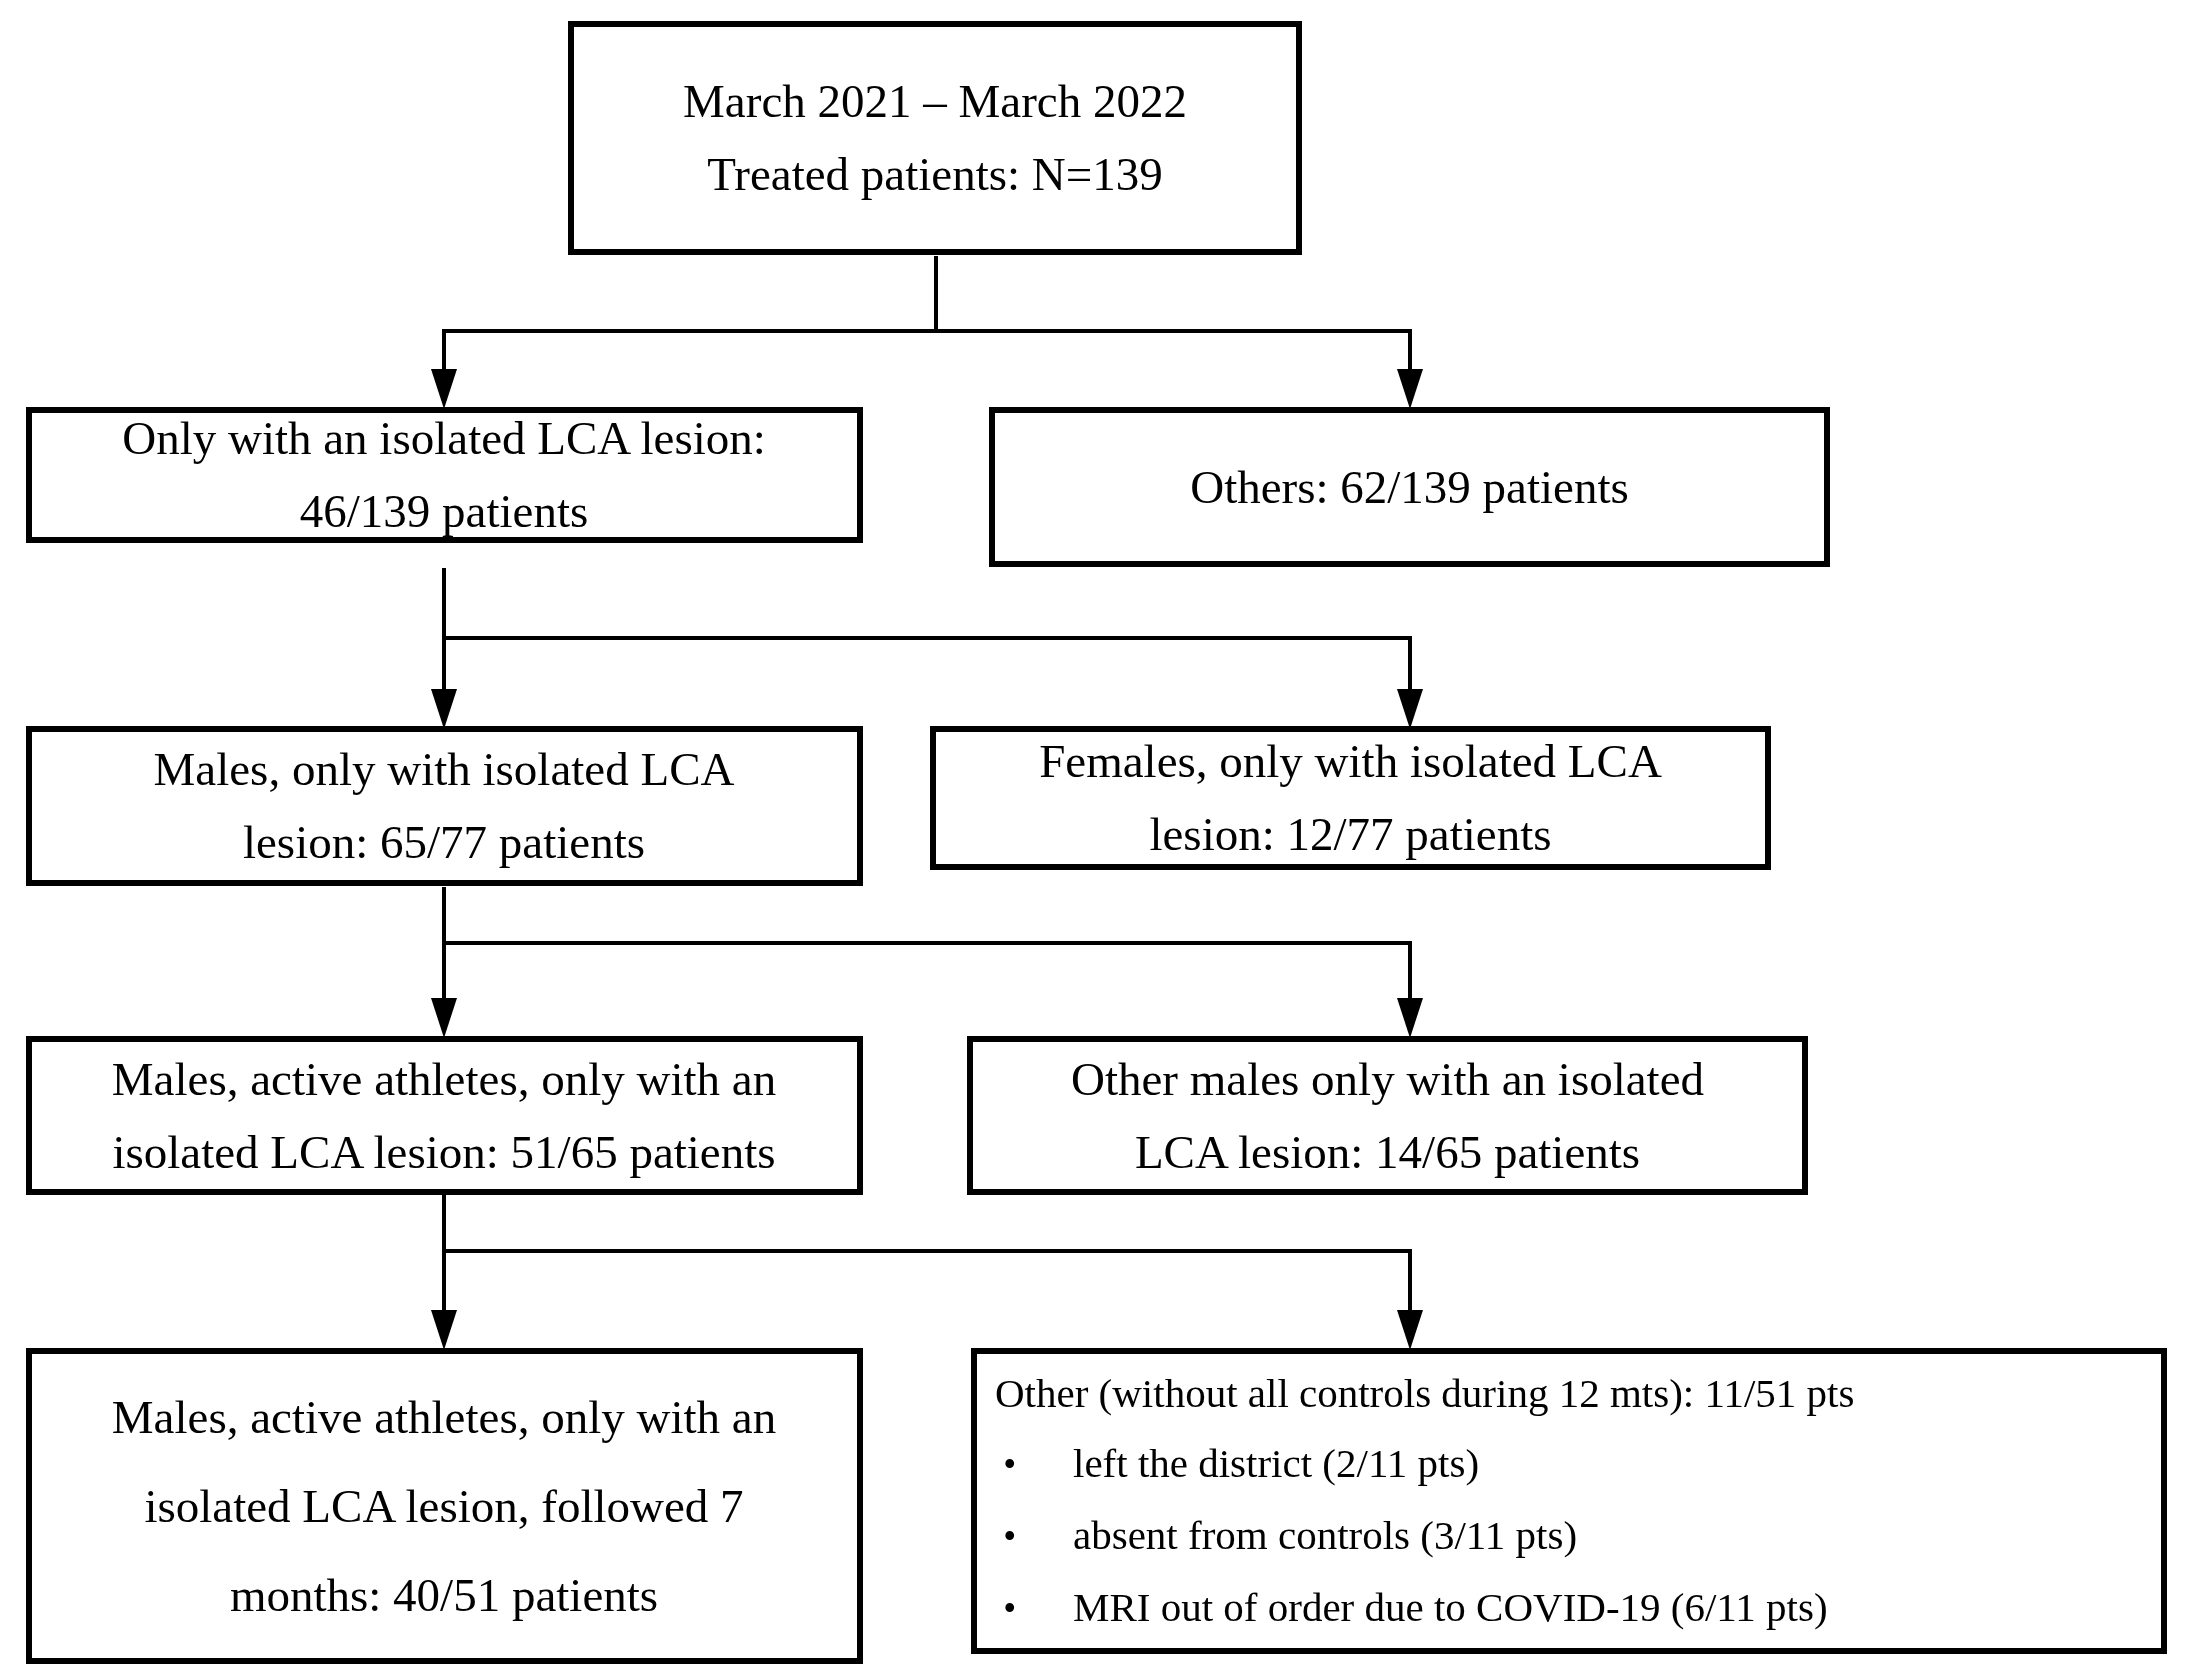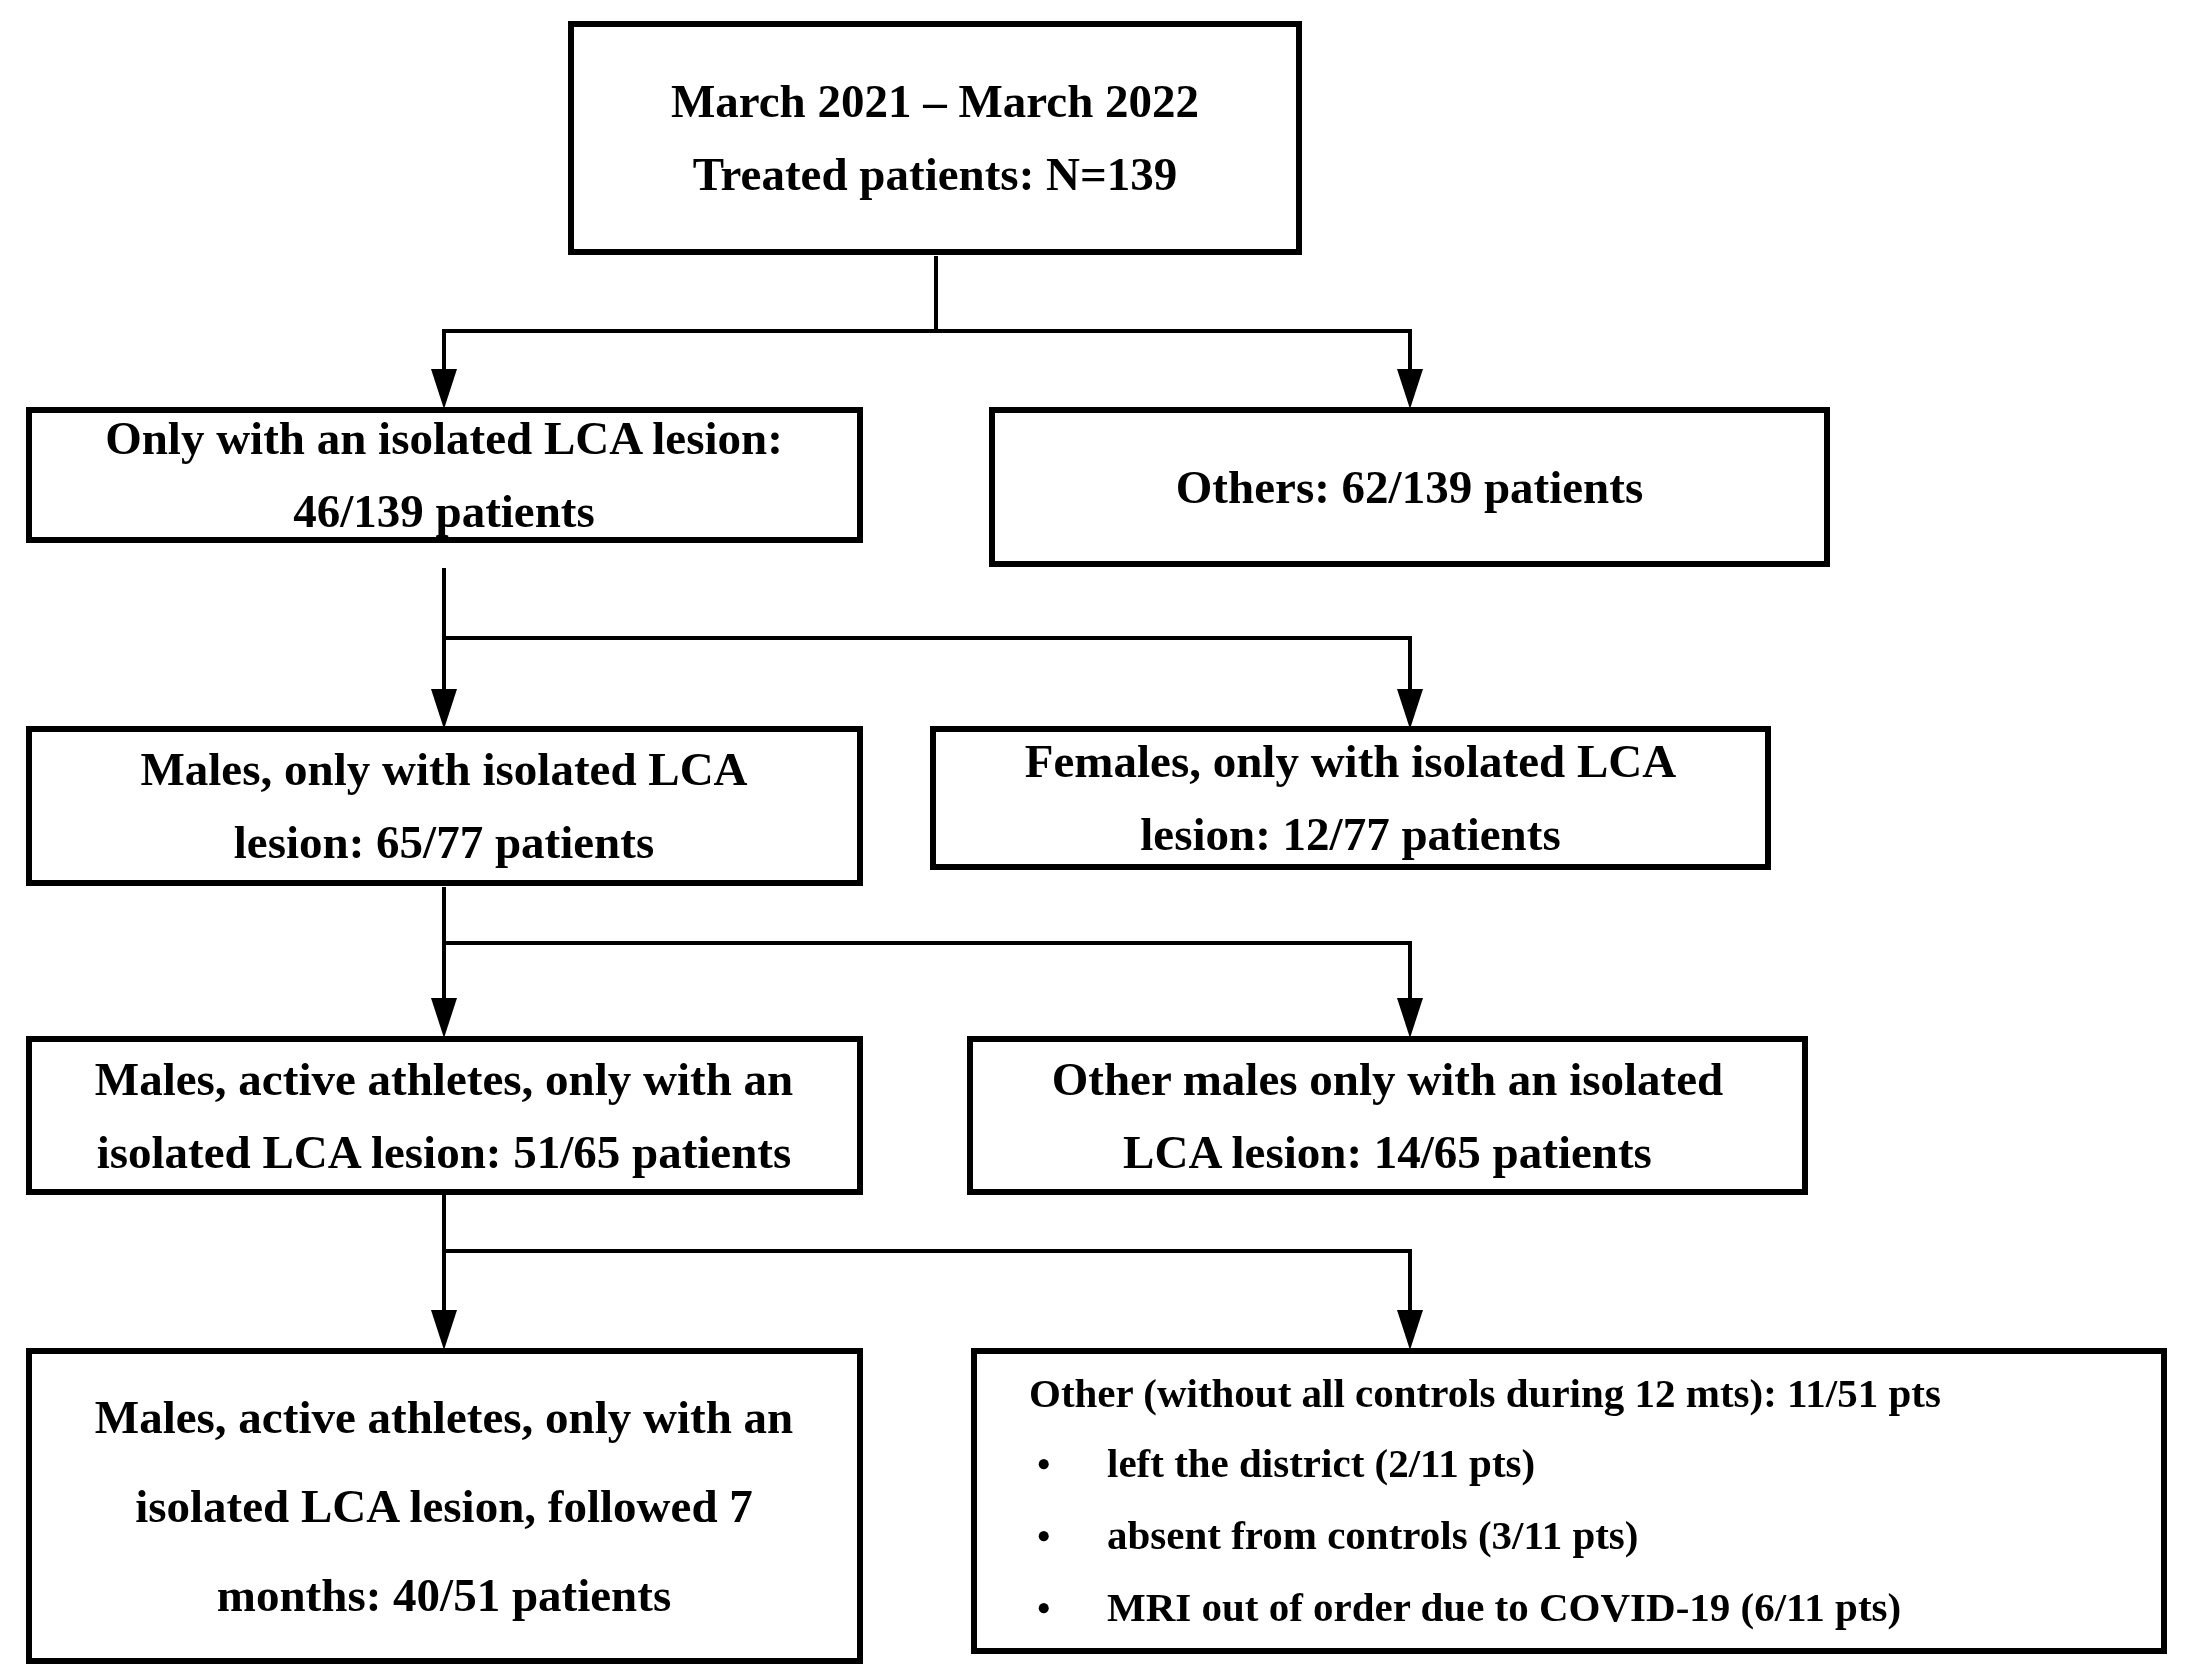--- a/index.html
+++ b/index.html
@@ -3,21 +3,20 @@
 <meta charset="utf-8">
 <style>
   html,body{margin:0;padding:0;background:#ffffff;}
   .canvas{
     position:relative;
     width:2194px;height:1676px;
     background:#ffffff;
     font-family:"Liberation Serif","DejaVu Serif",serif;
     color:#000000;
     overflow:hidden;
-    font-weight:bold;
   }
   .box{
     position:absolute;
     box-sizing:border-box;
     border:6px solid #000000;
     background:#ffffff;
     display:flex;
     flex-direction:column;
     justify-content:center;
     align-items:center;
@@ -25,21 +24,21 @@
     font-size:47px;
     line-height:73px;
   }
   .box .line{white-space:nowrap;}
   .box--tall{line-height:89px;}
   .box--bullets{
     align-items:flex-start;
     text-align:left;
     font-size:41px;
     line-height:70px;
-    padding-left:52px;
+    padding-left:18px;
     padding-right:18px;
   }
   .bullet-row{display:flex;align-items:baseline;}
   .bullet-dot{
     display:inline-block;
     width:78px;
     padding-left:8.3px;
     box-sizing:border-box;
     font-size:37px;
   }

